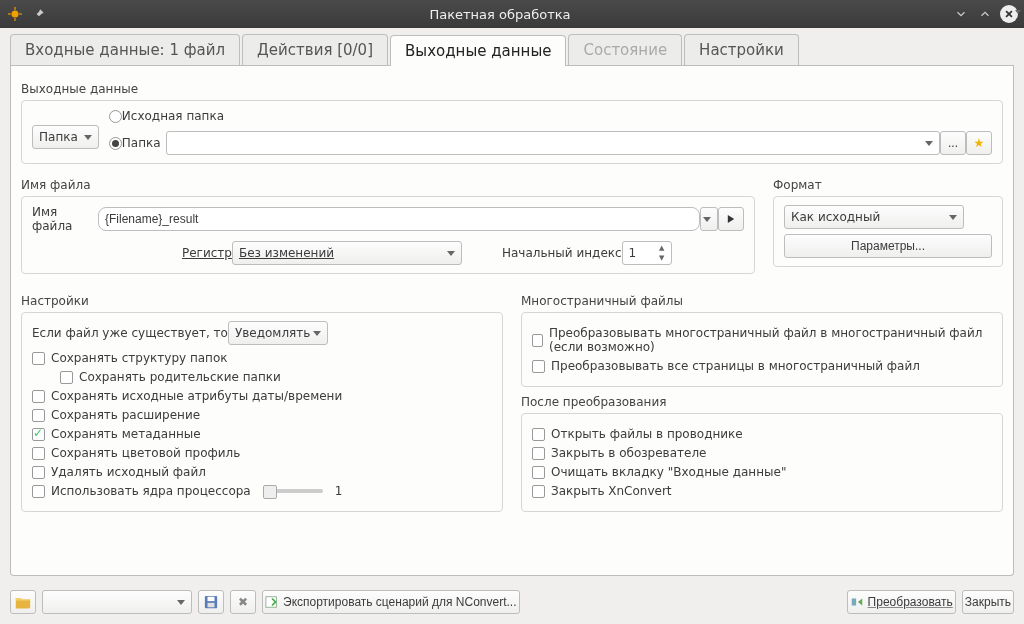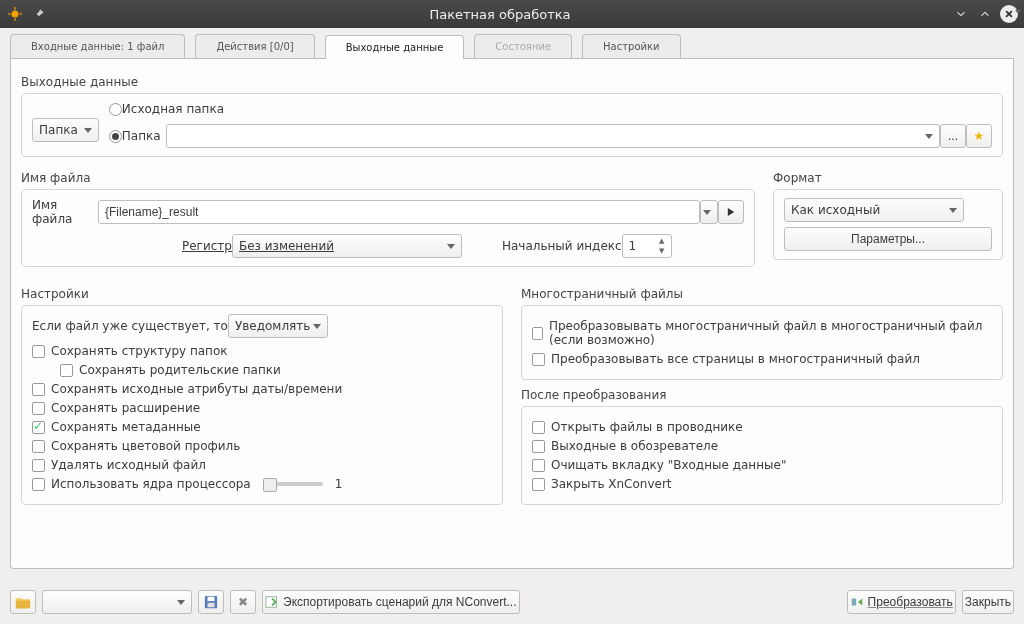--- a/index.html
+++ b/index.html
@@ -6,33 +6,33 @@
 body { font-family: "DejaVu Sans", "Liberation Sans", sans-serif; font-size: 12px; color: #3c3c3c; background: #f0efed; width: 1024px; height: 624px; overflow: hidden; }
 .titlebar { background: linear-gradient(#4a4a4a, #3a3a3a); color: #eee; height: 28px; display: flex; align-items: center; padding: 0 6px; }
 .titlebar .left-icons { display: flex; gap: 6px; }
 .titlebar .title { flex: 1; text-align: center; font-size: 13px; }
 .titlebar .right-icons { display: flex; gap: 6px; align-items: center; }
 .tb-icon { width: 18px; height: 18px; display: inline-flex; align-items: center; justify-content: center; }
 .tb-circle { border-radius: 50%; background: #eee; width: 18px; height: 18px; color: #333; font-weight: bold; }
 .tb-icon svg { width: 14px; height: 14px; }
 .content { padding: 6px 10px 0 10px; }
 .tabs { display: flex; border-bottom: 1px solid #bdbdbd; }
-.tab { padding: 6px 20px; border: 1px solid #bdbdbd; border-bottom: none; background: #ececea; margin-right: 10px; border-radius: 4px 4px 0 0; cursor: pointer; font-size: 10px; color: #555; }
+.tab { padding: 6px 14px; border: 1px solid #bdbdbd; border-bottom: none; background: #ececea; margin-right: 2px; border-radius: 4px 4px 0 0; cursor: pointer; font-size: 15px; color: #555; }
 .tab.active { background: #fdfdfc; color: #222; position: relative; top: 1px; }
 .tab.disabled { color: #aaa; }
 .panel { background: #fdfdfc; border: 1px solid #bdbdbd; border-top: none; padding: 10px 10px 16px 10px; border-radius: 0 0 4px 4px; min-height: 510px; }
 .grp-label { font-size: 12px; color: #444; margin-bottom: 4px; margin-top: 6px; }
 .fieldset { border: 1px solid #d6d6d2; border-radius: 4px; padding: 8px 10px; margin-bottom: 8px; }
 .row { display: flex; align-items: center; gap: 0; }
 .v-row { display: flex; align-items: flex-start; gap: 10px; }
 .btn, .combo, .input, .spin { border: 1px solid #bdbdbd; background: linear-gradient(#fdfdfd,#efefee); border-radius: 3px; height: 24px; font-size: 12px; color: #3c3c3c; }
 .btn { padding: 0 2px; cursor: pointer; display: inline-flex; align-items: center; gap: 4px; }
 .combo { padding: 0 20px 0 6px; display: inline-flex; align-items: center; position: relative; min-width: 60px; cursor: pointer; }
 .combo::after { content: ""; position: absolute; right: 6px; top: 9px; border-left: 4px solid transparent; border-right: 4px solid transparent; border-top: 5px solid #666; }
-.input { background: #fff; padding: 0 6px; }
+.input { background: #fff; padding: 0 6px; border-radius: 8px; }
 .input.flex { flex: 1; }
 .icon-btn { width: 26px; justify-content: center; padding: 0; }
 .radio, .check { width: 13px; height: 13px; border: 1px solid #999; background: #fff; display: inline-block; }
 .radio { border-radius: 50%; position: relative; }
 .radio.checked::after { content: ""; position: absolute; inset: 2px; background: #444; border-radius: 50%; }
 .check { border-radius: 2px; position: relative; }
 .check.checked::after { content: "✓"; position: absolute; left: 0px; top: -3px; font-size: 12px; color: #3c6; font-weight: bold; }
 .lbl { font-size: 12px; color: #3c3c3c; }
 .cols { display: flex; gap: 18px; margin-top: 6px; }
 .col { flex: 1; }
@@ -238,21 +238,21 @@
             </div>
         </div>
         <div class="grp-label">После преобразования</div>
         <div class="fieldset">
           <div class="chk-row">
               <span class="check"></span>
               <span class="lbl">Открыть файлы в проводнике</span>
             </div>
           <div class="chk-row">
               <span class="check"></span>
-              <span class="lbl">Выходные в обозревателе</span>
+              <span class="lbl">Закрыть в обозревателе</span>
             </div>
           <div class="chk-row">
               <span class="check"></span>
               <span class="lbl">Очищать вкладку "Входные данные"</span>
             </div>
           <div class="chk-row">
               <span class="check"></span>
               <span class="lbl">Закрыть XnConvert</span>
             </div>
         </div>

